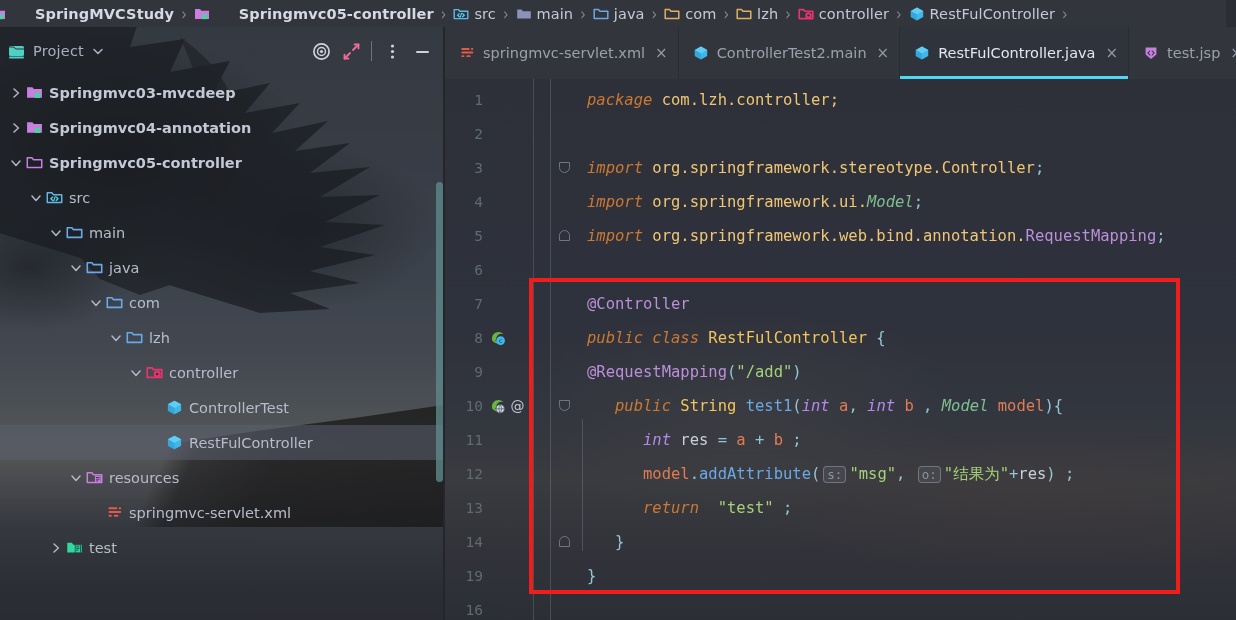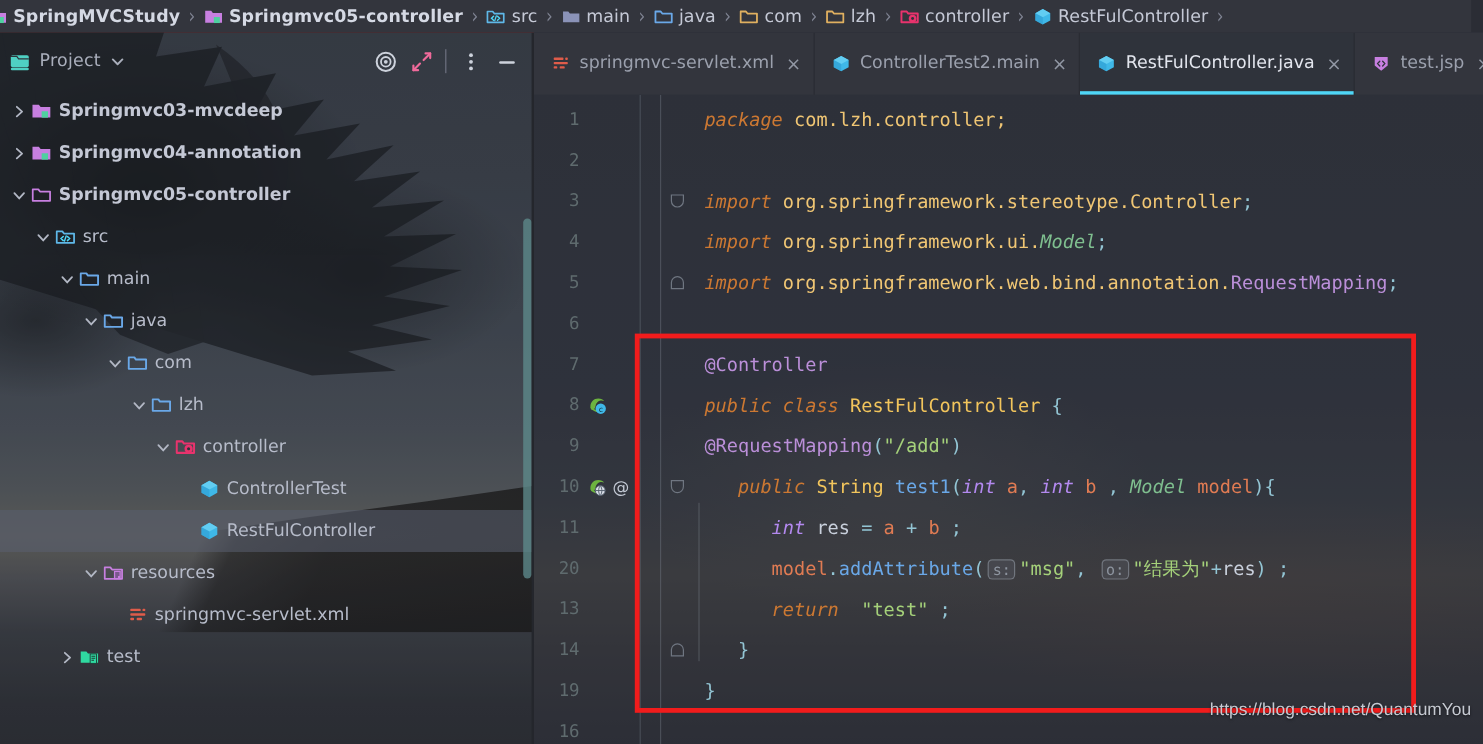--- a/index.html
+++ b/index.html
@@ -20,21 +20,21 @@
     display: flex; align-items: center;
     padding-left: 0px;
     overflow: hidden;
     z-index: 40;
   }
   .bc-item { display: flex; align-items: center; height: 27px; flex: 0 0 auto; }
   .bc-label {
     font-size: 14.5px; color: #c5c9d6; white-space: nowrap;
     letter-spacing: .1px;
   }
-  .bc-label.bold { font-weight: bold; color: #d5d9e4; }
+  .bc-label.bold { font-weight: bold; color: #d5d9e4; margin-left: 24px; }
   .bc-sep {
     color: #7f8392; font-size: 14px; margin: 0 7px; flex: 0 0 auto;
     transform: scaleY(1.25);
   }
   .bc-icon { width: 16px; height: 16px; margin-right: 5px; flex: 0 0 auto; position: relative; }
 
   
   .project-panel {
     position: absolute; left: 0; top: 27px; width: 445px; height: 593px;
     overflow: hidden;
@@ -631,21 +631,21 @@
               <svg width="17" height="17" viewBox="0 0 17 17">
                 <text x="8.5" y="13" font-size="14" fill="#c3c9d4" text-anchor="middle" font-family="DejaVu Sans, sans-serif">@</text>
               </svg>
             </div>
           </div>
           <div class="gutter-line" style="top: 344px;">
             <div class="ln">11</div>
             <div class="gutter-icons"></div>
           </div>
           <div class="gutter-line" style="top: 378px;">
-            <div class="ln">20</div>
+            <div class="ln">12</div>
             <div class="gutter-icons"></div>
           </div>
           <div class="gutter-line" style="top: 412px;">
             <div class="ln">13</div>
             <div class="gutter-icons"></div>
           </div>
           <div class="gutter-line" style="top: 446px;">
             <div class="ln">14</div>
             <div class="gutter-icons"></div>
           </div>
@@ -659,16 +659,15 @@
           </div>
         </div>
       <div class="gutter-sep"></div>
 
       <div class="indent-guide" style="left:105px; top:0px; height:541px;"></div>
       <div class="indent-guide" style="left:137px; top:340px; height:132px;"></div>
 
       <div class="code-lines" id="code-lines"><div class="cl" style="top: 4px; left: 14px;"><span class="k">package</span><span class="id"> com.lzh.controller;</span></div><div class="cl" style="top: 38px; left: 14px;"></div><div class="cl" style="top: 72px; left: 14px;"><span class="k">import</span><span class="id"> org.springframework.stereotype.</span><span class="id">Controller</span><span class="pnc">;</span></div><div class="fold" style="position: absolute; left: -14px; top: 83px; z-index: 6; border-radius: 0px 0px 6px 6px;"></div><div class="cl" style="top: 106px; left: 14px;"><span class="k">import</span><span class="id"> org.springframework.ui.</span><span class="grn">Model</span><span class="pnc">;</span></div><div class="cl" style="top: 140px; left: 14px;"><span class="k">import</span><span class="id"> org.springframework.web.bind.annotation.</span><span class="ann">RequestMapping</span><span class="pnc">;</span></div><div class="fold" style="position: absolute; left: -14px; top: 151px; z-index: 6; border-radius: 6px 6px 0px 0px;"></div><div class="cl" style="top: 174px; left: 14px;"></div><div class="cl" style="top: 208px; left: 14px;"><span class="ann">@Controller</span></div><div class="cl" style="top: 242px; left: 14px;"><span class="k">public</span><span class="wh"> </span><span class="k">class</span><span class="wh"> </span><span class="cls">RestFulController</span><span class="pnc"> {</span></div><div class="cl" style="top: 276px; left: 14px;"><span class="ann">@RequestMapping</span><span class="pnc">(</span><span class="str">"/add"</span><span class="pnc">)</span></div><div class="cl" style="top: 310px; left: 42px;"><span class="k">public</span><span class="wh"> </span><span class="cls">String</span><span class="wh"> </span><span class="bl">test1</span><span class="pnc">(</span><span class="kw2">int</span><span class="wh"> </span><span class="org">a</span><span class="pnc">, </span><span class="kw2">int</span><span class="wh"> </span><span class="org">b</span><span class="pnc"> , </span><span class="grn">Model</span><span class="wh"> </span><span class="org">model</span><span class="pnc">){</span></div><div class="fold" style="position: absolute; left: -14px; top: 321px; z-index: 6; border-radius: 0px 0px 6px 6px;"></div><div class="cl" style="top: 344px; left: 70px;"><span class="kw2">int</span><span class="wh"> </span><span class="wh">res</span><span class="pnc"> = </span><span class="org">a</span><span class="pnc"> + </span><span class="org">b</span><span class="pnc"> ;</span></div><div class="cl" style="top: 378px; left: 70px;"><span class="org">model</span><span class="pnc">.</span><span class="bl">addAttribute</span><span class="pnc">(</span><span class="hint">s:</span><span class="str">"msg"</span><span class="pnc">, </span><span class="hint">o:</span><span class="str">"结果为"</span><span class="pnc">+</span><span class="wh">res</span><span class="pnc">) ;</span></div><div class="cl" style="top: 412px; left: 70px;"><span class="k">return</span><span class="wh">  </span><span class="str">"test"</span><span class="pnc"> ;</span></div><div class="cl" style="top: 446px; left: 42px;"><span class="pnc">}</span></div><div class="fold" style="position: absolute; left: -14px; top: 457px; z-index: 6; border-radius: 6px 6px 0px 0px;"></div><div class="cl" style="top: 480px; left: 14px;"><span class="pnc">}</span></div><div class="cl" style="top: 514px; left: 14px;"></div></div>
 
       <div class="red-box" id="red-box" style="left: 84px; top: 199px; width: 651px; height: 316px; border-color: rgb(241, 28, 28);"></div>
-      <div class="watermark">https://blog.csdn.net/QuantumYou</div>
     </div>
   </div>
 </div>
 
 </body></html>

